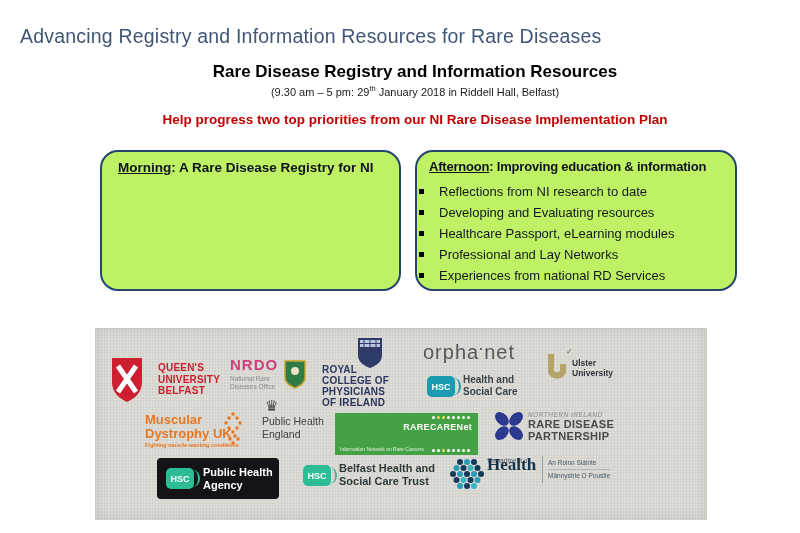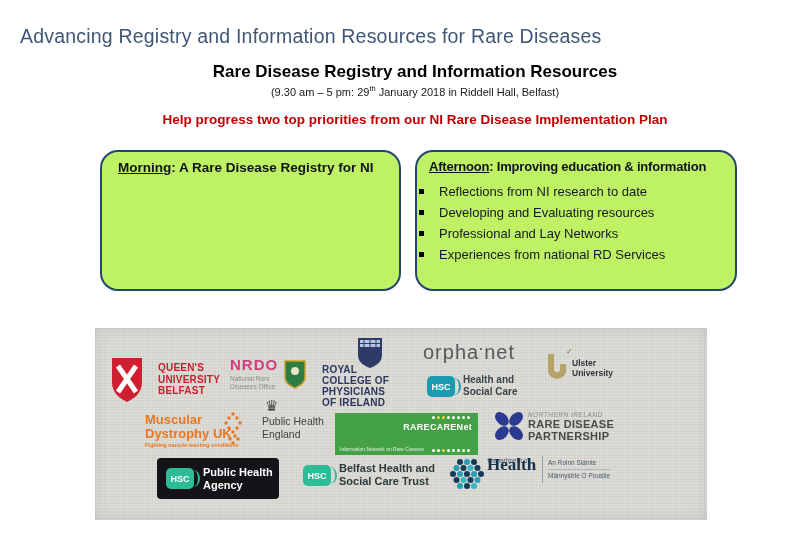--- a/index.html
+++ b/index.html
@@ -120,20 +120,21 @@
 
   <div class="session-box left">
     <div class="box-heading"><span class="u">Morning</span><span>: A Rare Disease Registry for NI</span></div>
   </div>
 
   <div class="session-box right">
     <div class="box-heading"><span class="u">Afternoon</span><span>: Improving education &amp; information</span></div>
     <ul>
       <li>Reflections from NI research to date</li>
       <li>Developing and Evaluating resources</li>
+      <li>Healthcare Passport, eLearning modules</li>
       <li>Professional and Lay Networks</li>
       <li>Experiences from national RD Services</li>
     </ul>
   </div>
 
   <div class="photo">
 
     <svg class="qub-shield" width="32" height="46" viewBox="0 0 32 46">
       <path d="M1,1 h30 v24 c0,12 -9,17 -15,20 c-6,-3 -15,-8 -15,-20 z" fill="#cd1f2f"></path>
       <path d="M7,9 L25,35 M25,9 L7,35" stroke="#fff" stroke-width="5"></path>

